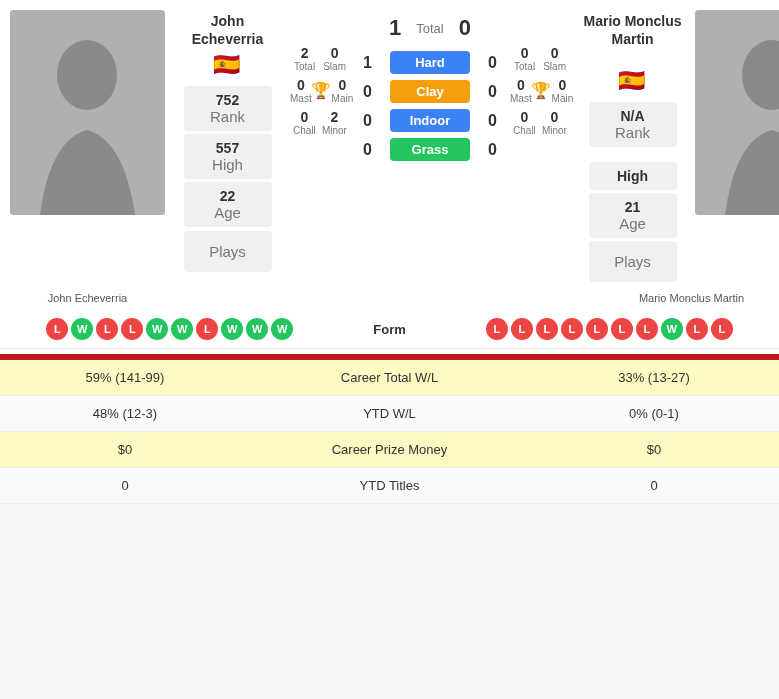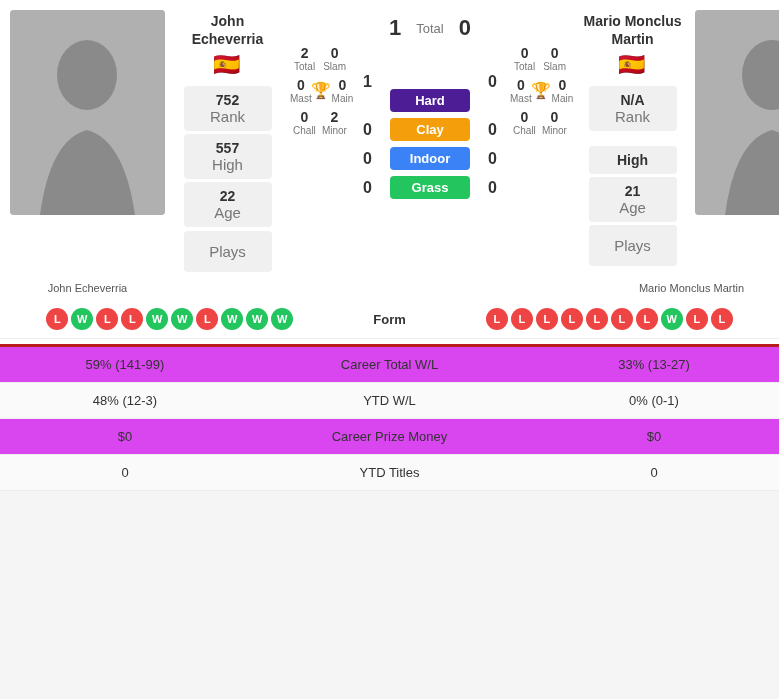--- a/index.html
+++ b/index.html
@@ -13,21 +13,21 @@
     .surface-badge {
       width: 80px;
       text-align: center;
       padding: 4px 8px;
       border-radius: 4px;
       color: #fff;
       font-size: 13px;
       font-weight: bold;
       margin: 0 10px;
     }
-    .hard { background: #4c1d95; margin-top: 38px; }
+    .hard { background: #3b82f6; }
     .clay { background: #f59e0b; }
     .indoor { background: #3b82f6; }
     .grass { background: #22c55e; }
 
     
     .col-left-photo {
       width: 155px;
       height: 205px;
       background: #c0c0c0;
       border-radius: 4px;
@@ -38,22 +38,22 @@
       width: 155px;
       height: 205px;
       background: #c0c0c0;
       border-radius: 4px;
       overflow: hidden;
       flex-shrink: 0;
     }
 
     
     .bottom-stats {
-      background: #d946ef;
-      border-top: 3px solid #b91c1c;
+      background: #fef9c3;
+      border-top: 6px solid #b91c1c;
       margin-top: 5px;
     }
     .stat-row {
       display: flex;
       align-items: center;
       border-bottom: 1px solid #eee;
       padding: 10px 15px;
     }
     .stat-row:nth-child(even) {
       background: #fafafa;
@@ -284,21 +284,21 @@
           <div style="font-size:10px;color:#777;">Chall</div>
         </div>
         <div style="text-align:center;">
           <div style="font-size:14px;font-weight:bold;">0</div>
           <div style="font-size:10px;color:#777;">Minor</div>
         </div>
       </div>
     </div>
 
     <div style="display:flex;flex-direction:column;align-items:center;width:115px;flex-shrink:0;padding-top:0;">
-      <div style="font-size:14px;font-weight:bold;text-align:center;line-height:1.3;margin-bottom:4px;margin-top:2px;">
+      <div style="font-size:14px;font-weight:bold;text-align:center;line-height:1.3;margin-bottom:20px;margin-top:2px;">
         <span style="white-space:pre-line;">Mario Monclus
 Martin</span>
       </div>
       <div style="font-size:22px;margin-bottom:8px;">🇪🇸</div>
 
       <div class="info-block" style="width:88px;margin-bottom:15px;">
         <div class="ib-val">N/A</div>
         <div class="ib-lbl">Rank</div>
       </div>
 

